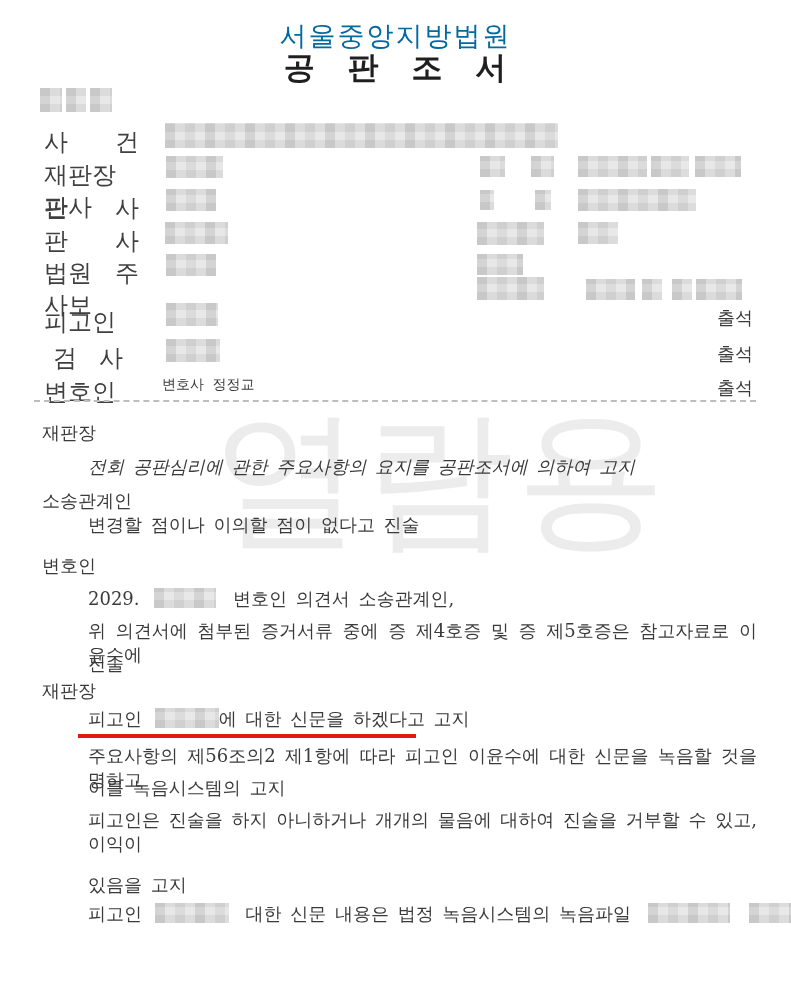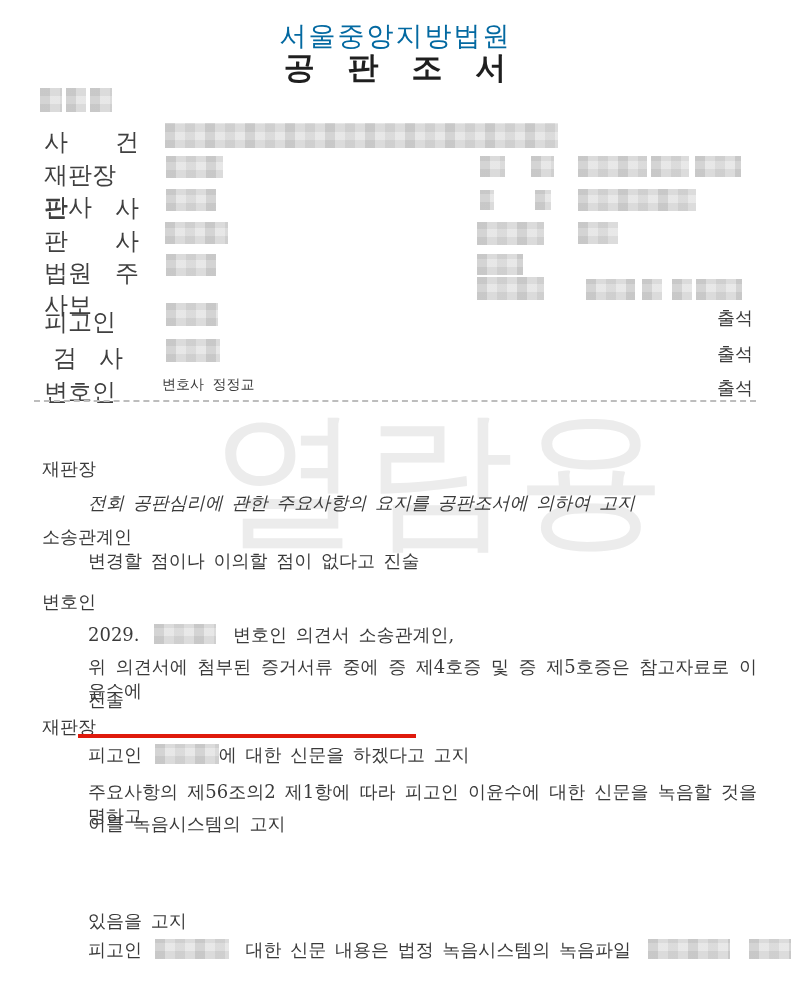--- a/index.html
+++ b/index.html
@@ -35,21 +35,21 @@
     display:inline-block;height:20px;vertical-align:-3px;
     background-color:#ececec;
     background-image:
       repeating-linear-gradient(90deg, rgba(0,0,0,0.10) 0 10px, rgba(0,0,0,0.02) 10px 20px, rgba(0,0,0,0.07) 20px 30px, rgba(0,0,0,0.015) 30px 40px),
       repeating-linear-gradient(0deg, rgba(0,0,0,0.055) 0 8px, rgba(0,0,0,0.0) 8px 16px);
   }
   .dashes{
     left:34px;top:400px;width:722px;height:0;
     border-top:2px dashed #bdbdbd;
   }
-  .line{font-size:18px;word-spacing:3px;white-space:nowrap;line-height:24px;margin-top:36px;}
+  .line{font-size:18px;word-spacing:3px;white-space:nowrap;line-height:24px;}
   .hline{left:42px;}
   .iline{left:88px;}
   .just{width:669px;white-space:normal;text-align:justify;text-align-last:justify;}
   .watermark{
     left:210px;top:400px;width:460px;
     font-size:150px;line-height:1.05;letter-spacing:2px;
     font-weight:400;white-space:nowrap;
     user-select:none;pointer-events:none;text-align:center;
   }
   .underline-red{left:78px;top:734px;width:338px;height:4px;}
@@ -131,20 +131,21 @@
   <div class="abs line hline" style="top:679px;">재판장</div>
 
   <div class="abs line iline" style="top:707px;">
     <span>피고인</span>
     <span class="pxi" style="width:64px;margin-left:4px;"></span><span>에 대한 신문을 하겠다고 고지</span>
   </div>
   <div class="abs underline-red" style="background: rgb(223, 26, 12);"></div>
 
   <div class="abs line iline just" style="top:744px;">주요사항의 제56조의2 제1항에 따라 피고인 이윤수에 대한 신문을 녹음할 것을 명하고</div>
   <div class="abs line iline" style="top:776px;">이를 녹음시스템의 고지</div>
+  <div class="abs line iline just" style="top:808px;">피고인은 진술을 하지 아니하거나 개개의 물음에 대하여 진술을 거부할 수 있고, 이익이</div>
   <div class="abs line iline" style="top:873px;">있음을 고지</div>
 
   <div class="abs line iline" style="top:902px;">
     <span>피고인</span>
     <span class="pxi" style="width:74px;margin:0 8px 0 4px;"></span>
     <span>대한 신문 내용은 법정 녹음시스템의 녹음파일</span>
     <span class="pxi" style="width:82px;margin-left:8px;"></span>
     <span class="pxi" style="width:95px;margin-left:10px;"></span>
   </div>
 

